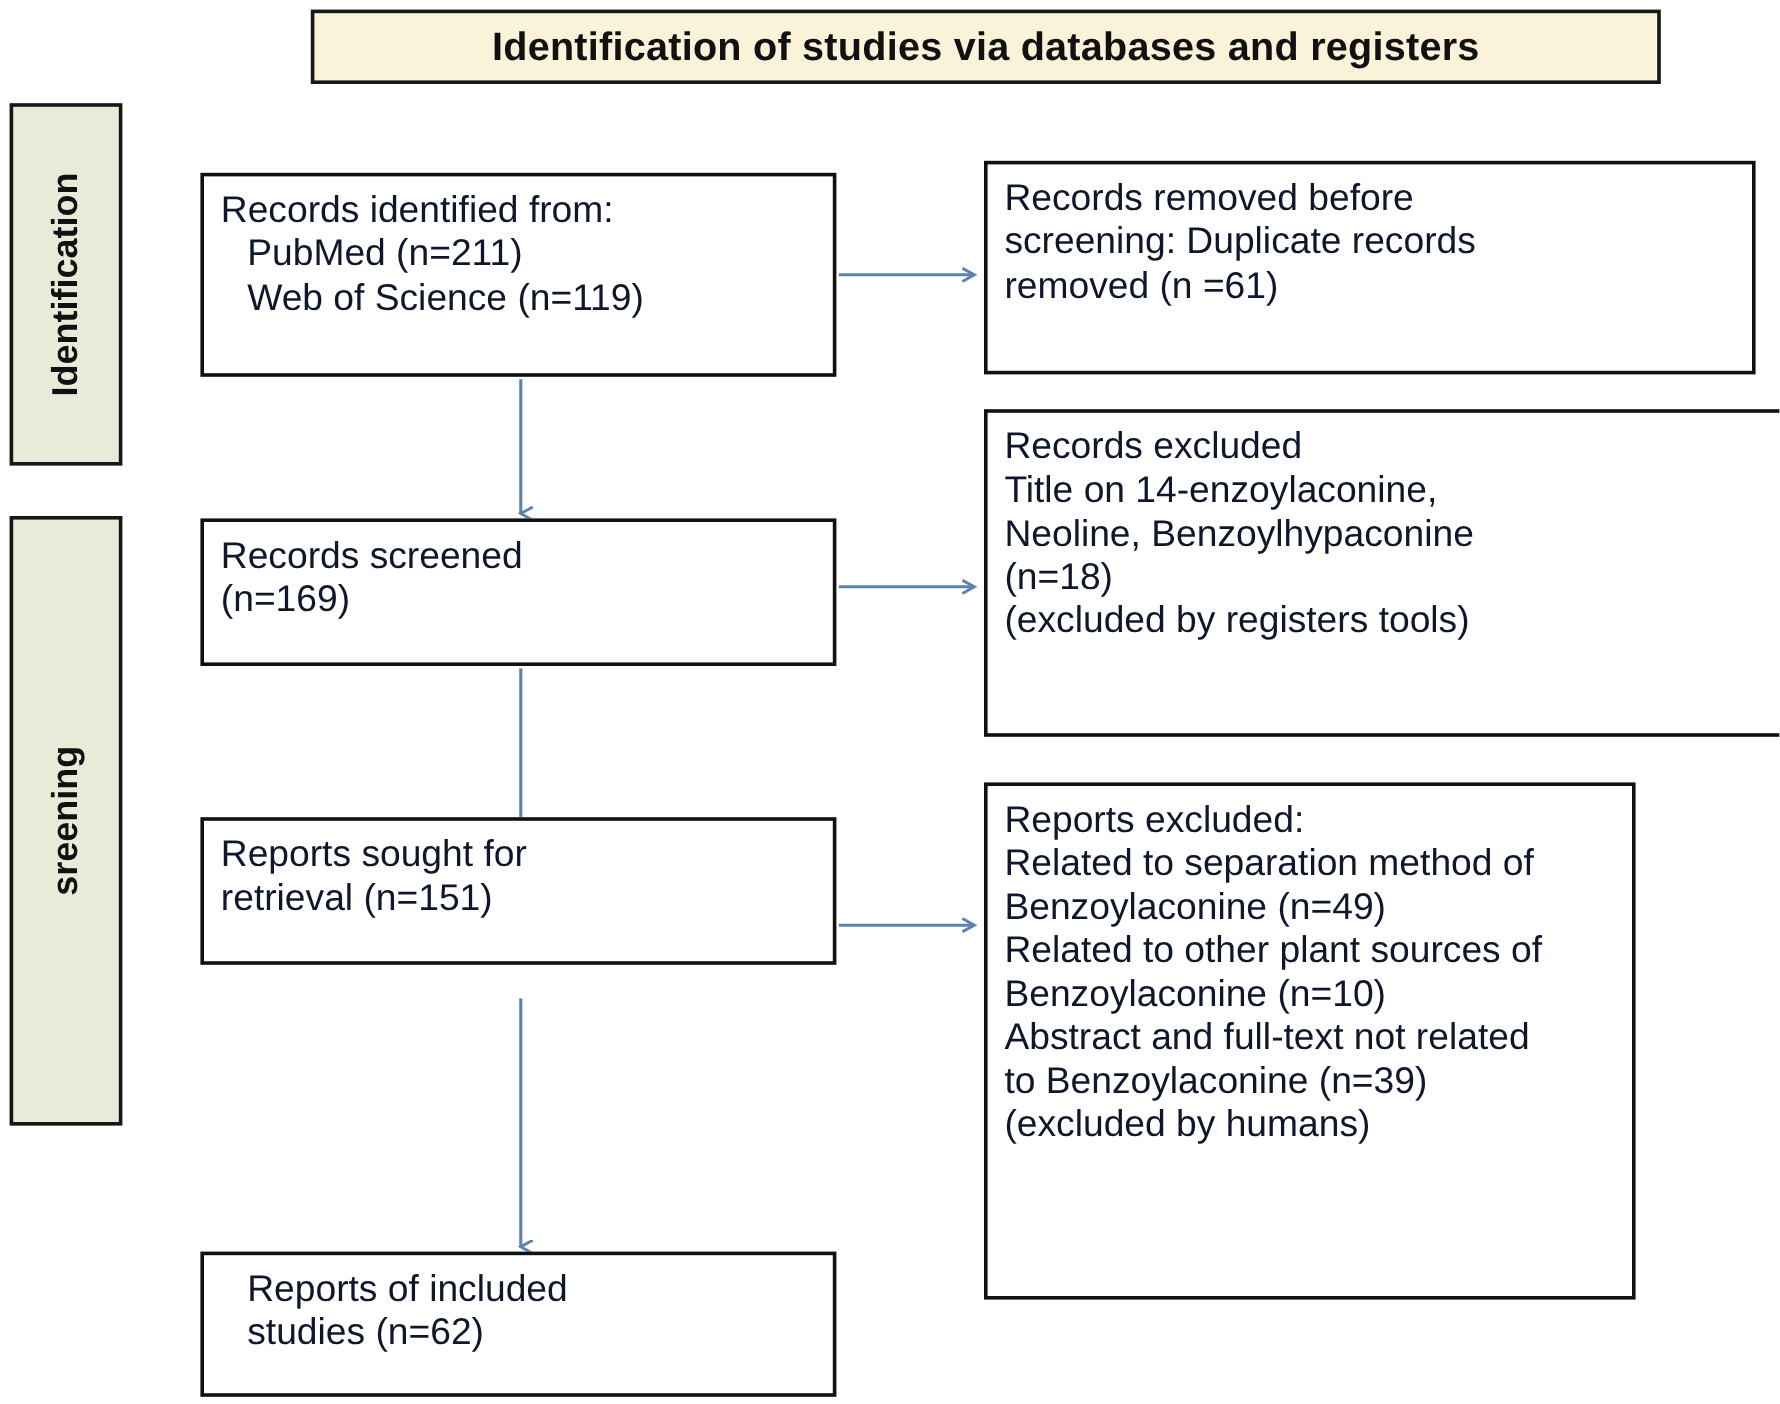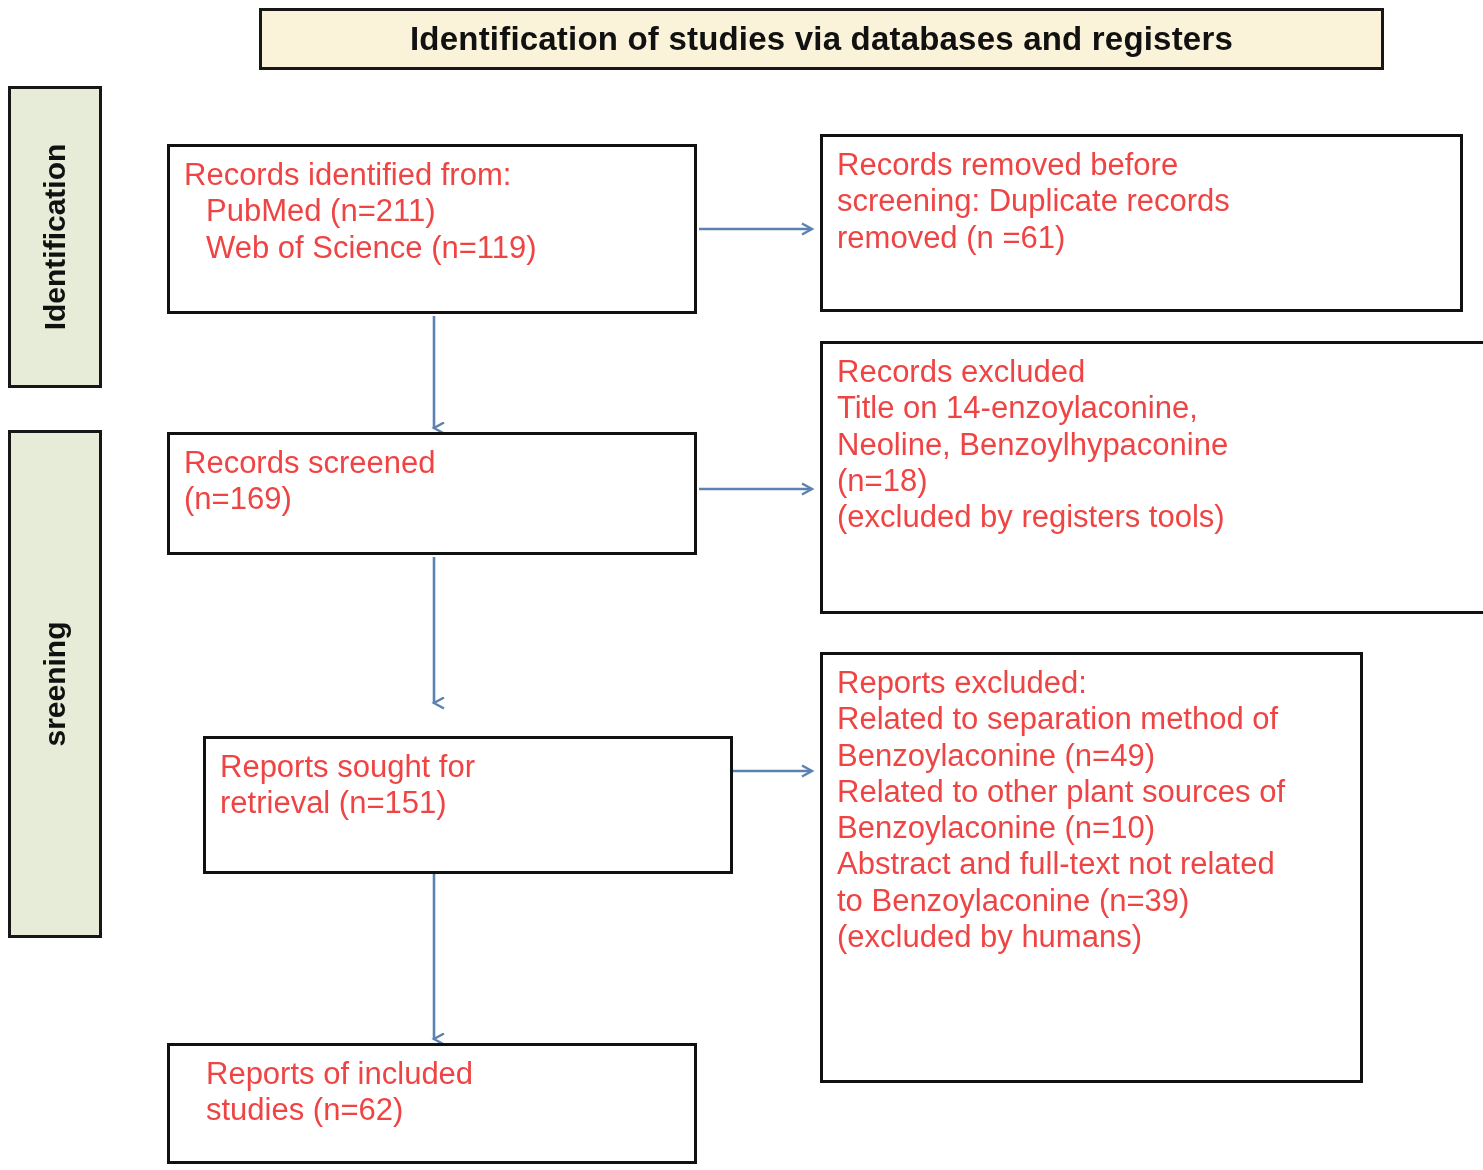--- a/index.html
+++ b/index.html
@@ -76,34 +76,34 @@
 
   
   .flow-box {
     position: absolute;
     background: #ffffff;
     border: 3px solid #111111;
     box-sizing: border-box;
     padding: 10px 14px 8px 14px;
     font-size: 31px;
     line-height: 1.17;
-    color: #ef4444;
+    color: #0f172a;
   }
   .flow-box .line {
     display: block;
     white-space: pre;
   }
   .flow-box .indent {
     padding-left: 22px;
   }
 
   
   #box-identified   { left: 167px; top: 144px; width: 530px; height: 170px; }
   #box-screened     { left: 167px; top: 432px; width: 530px; height: 123px; }
-  #box-sought       { left: 167px; top: 736px; width: 530px; height: 138px; margin-left: 36px; }
+  #box-sought       { left: 167px; top: 681px; width: 530px; height: 123px; }
   #box-included     { left: 167px; top: 1043px; width: 530px; height: 121px; padding-left: 36px; }
 
   
   #box-removed      { left: 820px; top: 134px; width: 643px; height: 178px; }
   #box-rec-excluded { left: 820px; top: 341px; width: 759px; height: 273px; }
   #box-rep-excluded { left: 820px; top: 652px; width: 543px; height: 431px; }
 
   
   #connectors {
     position: absolute;

